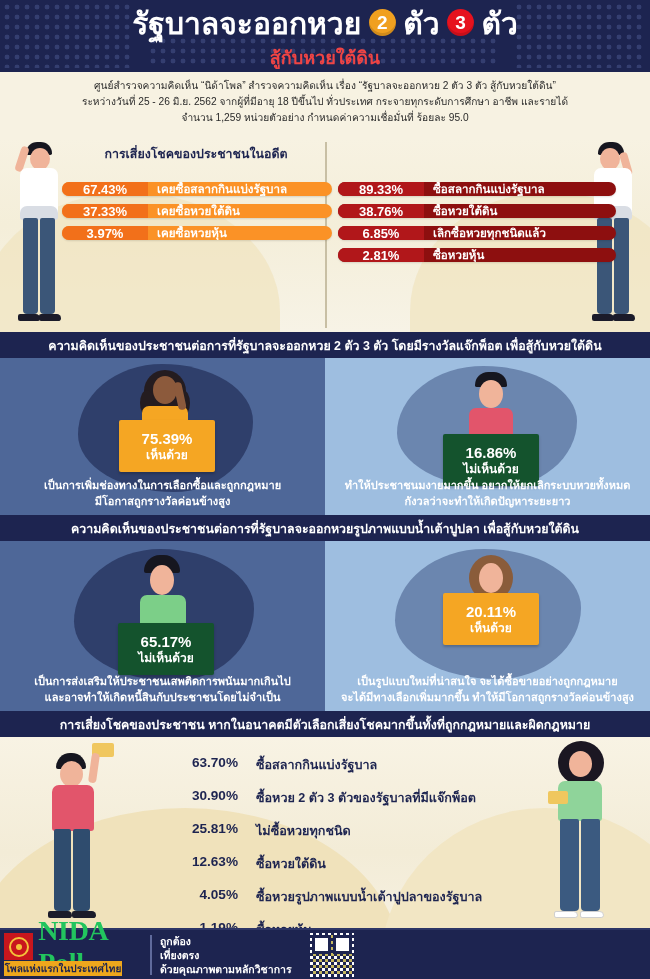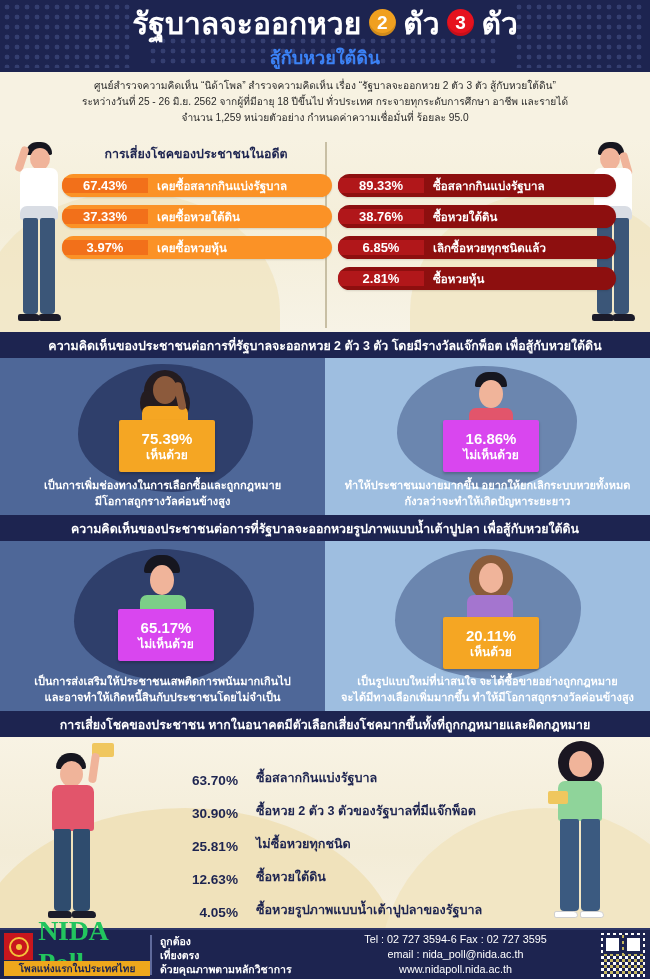--- a/index.html
+++ b/index.html
@@ -45,21 +45,21 @@
     width: 27px; height: 27px; border-radius: 50%;
     color: #fff; font-size: 19px; font-weight: bold;
     line-height: 27px; text-align: center;
     margin: 0 3px; position: relative; top: -2px;
   }
   .badge.gold { background: #f0a020; box-shadow: inset 0 -3px 0 rgba(0,0,0,.13); }
   .badge.red  { background: #e6121e; box-shadow: inset 0 -3px 0 rgba(0,0,0,.13); }
   .title-sub {
     position: absolute; left: 0; top: 43px; width: 650px;
     text-align: center;
-    font-size: 18px; font-weight: bold; color: #3b82f6;
+    font-size: 18px; font-weight: bold; color: #ef4444;
   }
 
   
   .intro {
     position: absolute; left: 0; top: 72px; width: 650px; height: 66px;
     background: #f7f2e2;
     padding: 6px 34px 0 34px;
   }
   .intro p {
     font-size: 10.2px; line-height: 16px; color: #2a2a2a;
@@ -87,23 +87,24 @@
   .col-head.l { left: 62px; width: 268px; }
   .col-head.r { left: 334px; width: 280px; }
   .divider-v {
     position: absolute; left: 325px; top: 4px; width: 1.5px; height: 186px;
     background: #c8bfa4;
   }
   .barlist { position: absolute; top: 36px; }
   .barlist.l { left: 62px; width: 270px; }
   .barlist.r { left: 338px; width: 278px; }
   .bar {
-    display: flex; align-items: center; height: 23px;
+    display: flex; align-items: center; height: 14px;
     border-radius: 13px; overflow: hidden; margin-bottom: 8px;
     box-shadow: 0 1px 2px rgba(0,0,0,.12);
+    margin-top: 8px;
   }
   .bar .pct {
     width: 86px; text-align: center; flex: 0 0 86px;
     font-size: 13px; font-weight: bold; color: #fff;
   }
   .bar .lbl {
     flex: 1; padding-left: 9px;
     font-size: 11.6px; font-weight: bold; color: #fff;
   }
   .bar.orange { background: #fb9226; }
@@ -131,21 +132,21 @@
   }
   .blob.d1 { left: 78px; top: 6px; width: 175px; height: 128px; background: #2f3f6b; }
   .blob.d2 { left: 72px; top: 8px; width: 180px; height: 122px; background: #6b86af; }
   .sign {
     position: absolute; width: 96px; height: 52px;
     border-radius: 2px;
     display: flex; flex-direction: column; align-items: center; justify-content: center;
     box-shadow: 0 2px 3px rgba(0,0,0,.22);
   }
   .sign.gold { background: #f5a623; }
-  .sign.red { background: #d946ef; }
+  .sign.red { background: #14532d; margin-top: 14px; }
   .sign .s-pct { font-size: 15px; font-weight: bold; color: #fff; line-height: 18px; }
   .sign .s-lbl { font-size: 12px; font-weight: bold; color: #fff; line-height: 15px; }
   .ocap {
     position: absolute; left: 0; width: 325px; bottom: 6px;
     text-align: center; font-size: 11px; font-weight: bold;
     color: #ffffff; line-height: 16px; padding: 0 6px;
   }
 
   
   .fig { position: absolute; }
@@ -164,21 +165,21 @@
   }
   .sand1 {
     position: absolute; left: -30px; bottom: -70px; width: 430px; height: 190px;
     background: #f0e2bb; border-radius: 50% 50% 0 0 / 80% 80% 0 0;
   }
   .sand2 {
     position: absolute; right: -60px; bottom: -80px; width: 330px; height: 200px;
     background: #f2e6c4; border-radius: 50% 50% 0 0 / 80% 80% 0 0;
   }
   .rows { position: absolute; left: 172px; top: 18px; width: 420px; }
-  .lrow { display: flex; align-items: flex-end; height: 33px; }
+  .lrow { display: flex; align-items: flex-start; height: 33px; }
   .lrow .n {
     width: 66px; text-align: right; flex: 0 0 66px;
     font-size: 13.6px; font-weight: bold; color: #1d2450;
   }
   .lrow .t {
     padding-left: 18px; font-size: 12.6px; font-weight: bold; color: #1d2450;
   }
 
   
   .footer {
@@ -206,21 +207,21 @@
   .logo-wheel::before {
     content: ""; position: absolute; left: 5px; top: 5px;
     width: 6px; height: 6px; border-radius: 50%; background: #f4c33a;
   }
   .logo-name {
     font-family: "Liberation Serif", serif;
     font-size: 28px; font-weight: bold; color: #22c55e; padding-left: 5px;
     letter-spacing: -.3px;
   }
   .logo-bot {
-    position: absolute; left: 0; top: 29px; width: 146px; height: 15px;
+    position: absolute; left: 0; top: 29px; width: 118px; height: 15px;
     background: #eea71c; display: flex; align-items: center; justify-content: center;
   }
   .logo-bot span { font-size: 10px; font-weight: bold; color: #1d2450; }
   .fsep { width: 2px; height: 40px; background: #5f6a9c; margin: 0 8px; }
   .fvals { width: 150px; }
   .fvals div { font-size: 10.5px; color: #fff; line-height: 14px; font-weight: bold; }
   .fcontact { flex: 1; text-align: center; }
   .fcontact div { font-size: 10.8px; color: #fff; line-height: 15px; }
   .qr {
     width: 44px; height: 44px; margin-right: 5px;
@@ -392,21 +393,21 @@
         <div>และอาจทำให้เกิดหนี้สินกับประชาชนโดยไม่จำเป็น</div>
       </div>
     </div>
     <div class="opanel light">
       <div class="blob d2" style="left:70px;top:8px;width:186px;height:130px;"></div>
       <div class="fig" style="left:134px;top:14px;width:64px;height:104px;">
         <div class="hair" style="left:10px;top:0;width:44px;height:46px;border-radius:50%;background:#8a5c3a;"></div>
         <div class="head" style="left:20px;top:8px;width:24px;height:30px;"></div>
         <div class="torso" style="left:8px;top:40px;width:46px;height:48px;background:#a475cf;"></div>
       </div>
-      <div class="sign gold" style="left:118px;top:76px;">
+      <div class="sign gold" style="left:118px;top:52px;">
         <span class="s-pct">20.11%</span>
         <span class="s-lbl">เห็นด้วย</span>
       </div>
       <div class="ocap">
         <div>เป็นรูปแบบใหม่ที่น่าสนใจ จะได้ซื้อขายอย่างถูกกฎหมาย</div>
         <div>จะได้มีทางเลือกเพิ่มมากขึ้น ทำให้มีโอกาสถูกรางวัลค่อนข้างสูง</div>
       </div>
     </div>
   </div>
 
@@ -480,21 +481,16 @@
       <div class="logo-bot">
         <span>โพลแห่งแรกในประเทศไทย</span>
       </div>
     </div>
     <div class="fsep"></div>
     <div class="fvals">
       <div>ถูกต้อง</div>
       <div>เที่ยงตรง</div>
       <div>ด้วยคุณภาพตามหลักวิชาการ</div>
     </div>
-    <div class="fcontact">
-      <div>Tel : 02 727 3594-6 Fax : 02 727 3595</div>
-      <div>email : nida_poll@nida.ac.th</div>
-      <div>www.nidapoll.nida.ac.th</div>
-    </div>
     <div class="qr"></div>
   </div>
 
 </div>
 
 </body></html>

